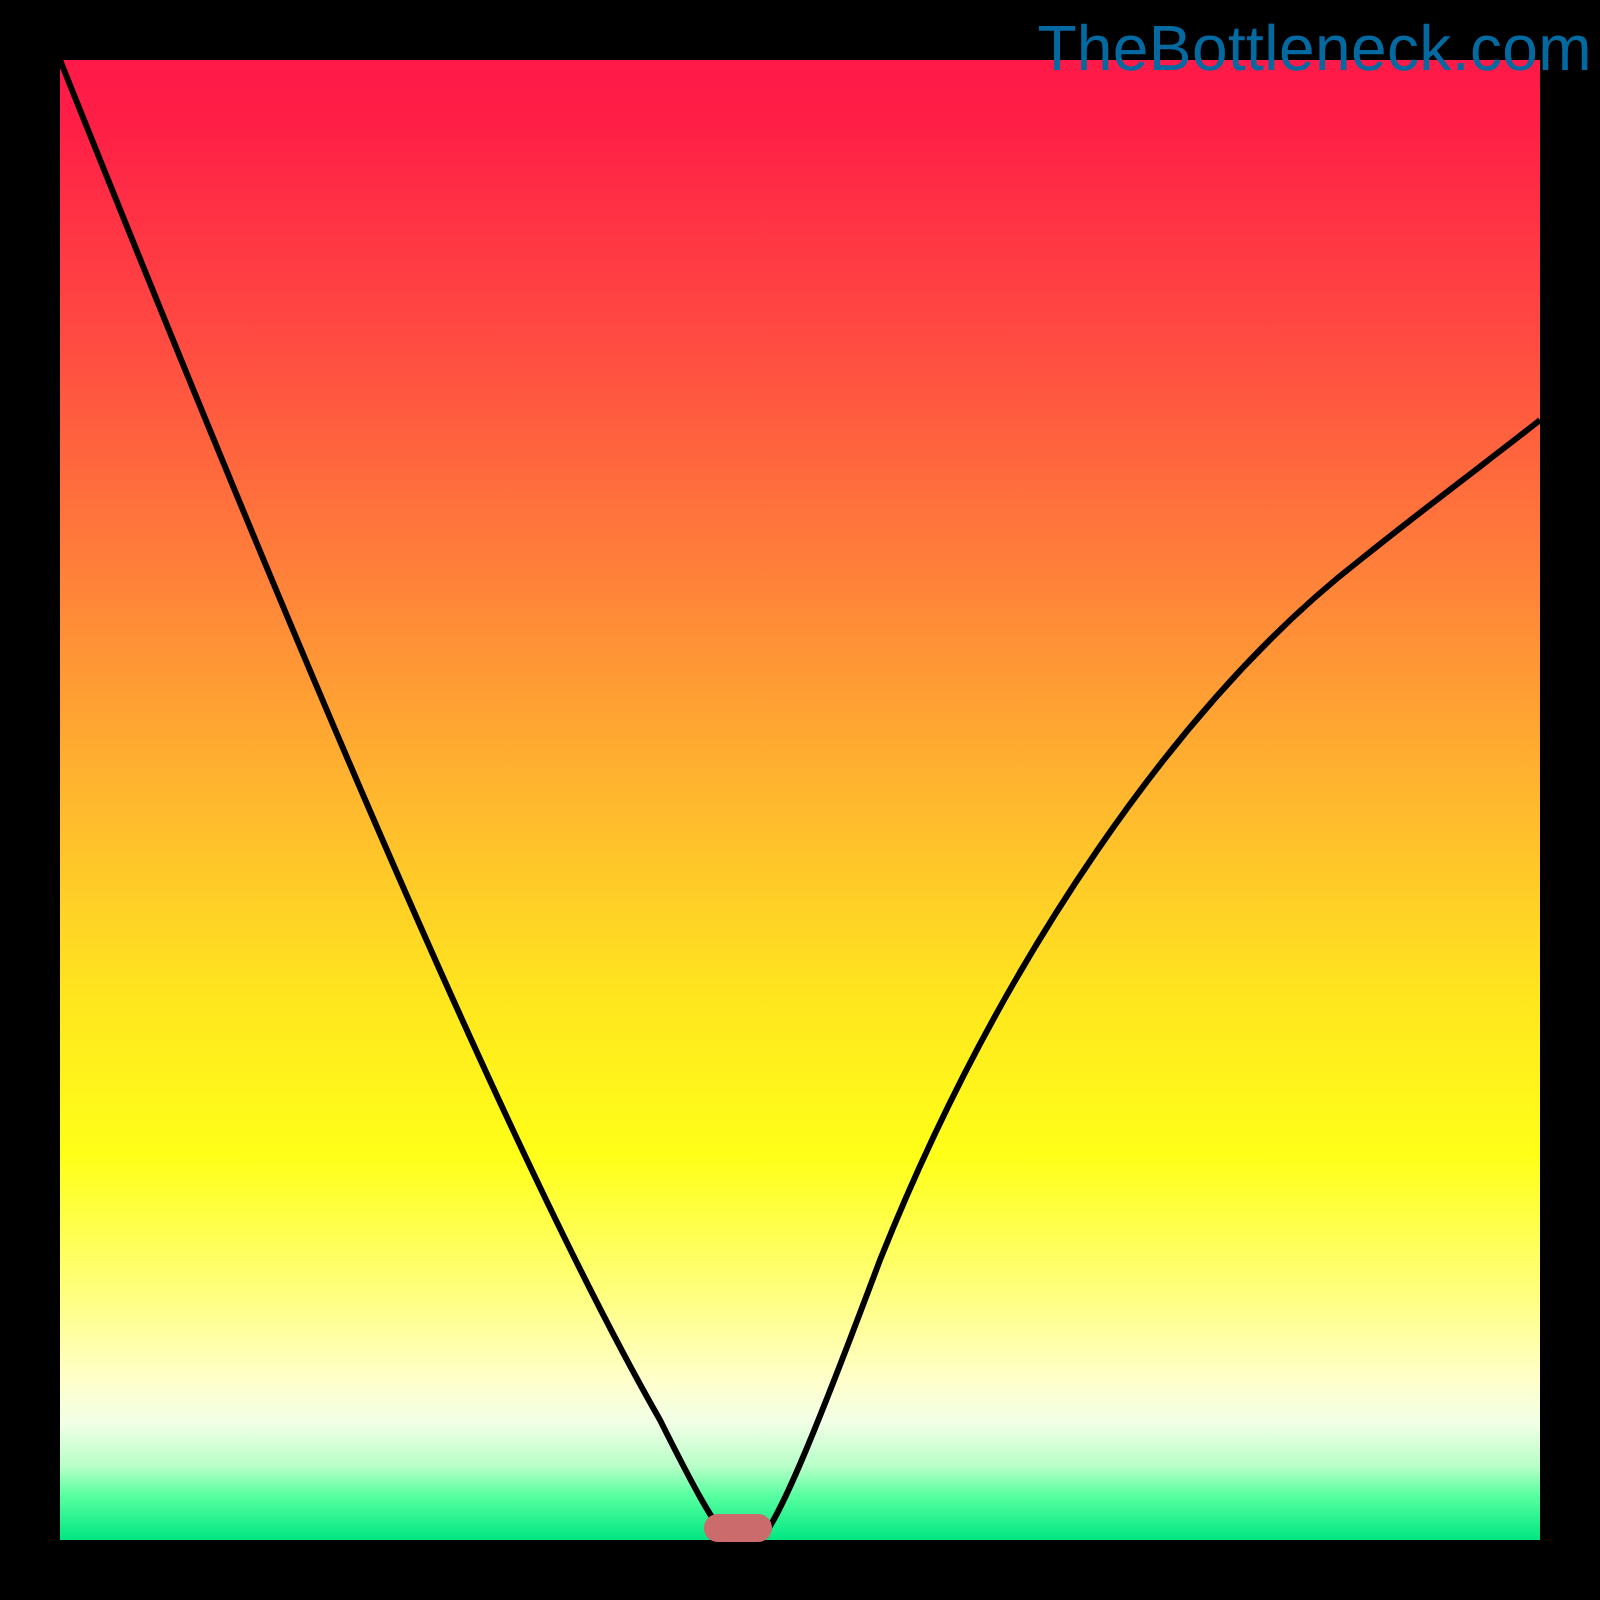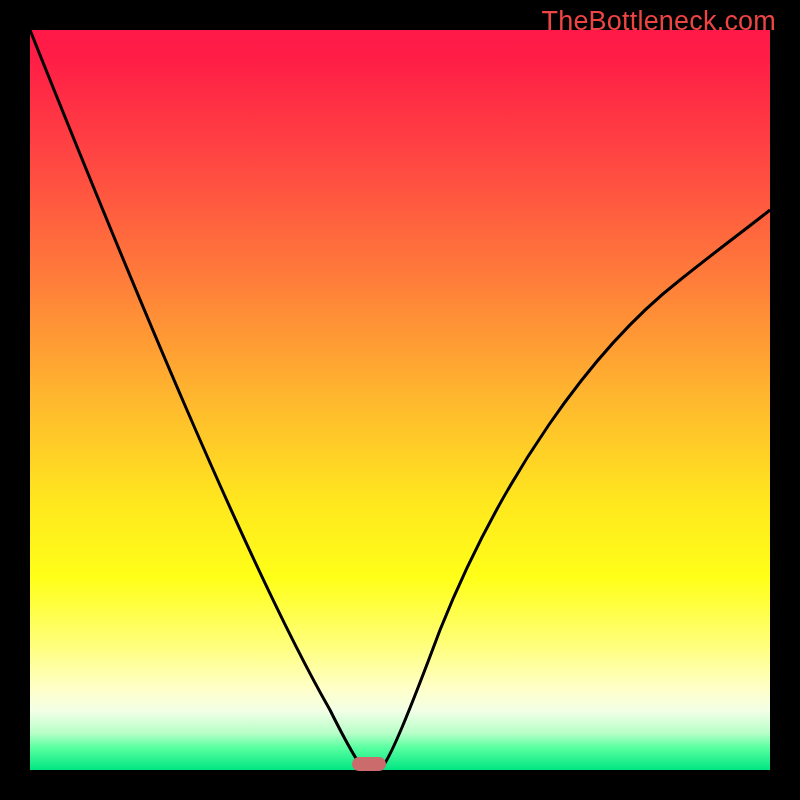--- a/index.html
+++ b/index.html
@@ -7,24 +7,24 @@
     padding: 0;
     width: 800px;
     height: 800px;
     background: #000;
     position: relative;
     overflow: hidden;
   }
   .watermark {
     position: absolute;
     top: 6px;
-    right: 24px;
+    right: 4px;
     font-family: Arial, Helvetica, sans-serif;
-    font-size: 27px;
-    color: #ef4444;
+    font-size: 32px;
+    color: #0369a1;
     z-index: 10;
     letter-spacing: 0.2px;
   }
   .plot {
     position: absolute;
     left: 30px;
     top: 30px;
     width: 740px;
     height: 740px;
     background: linear-gradient(

